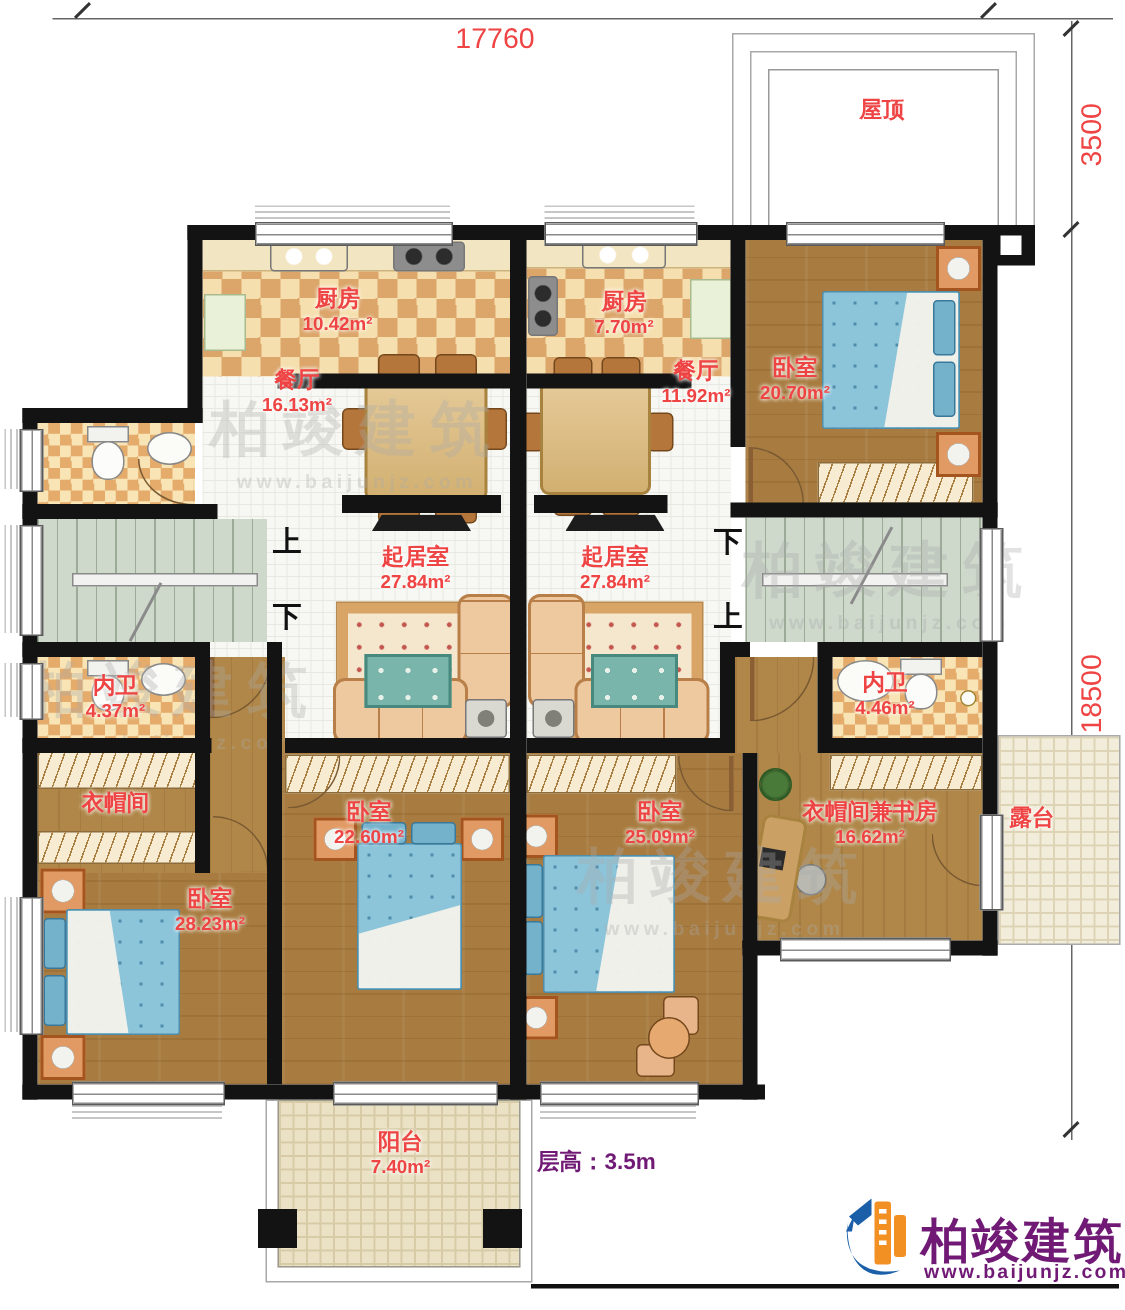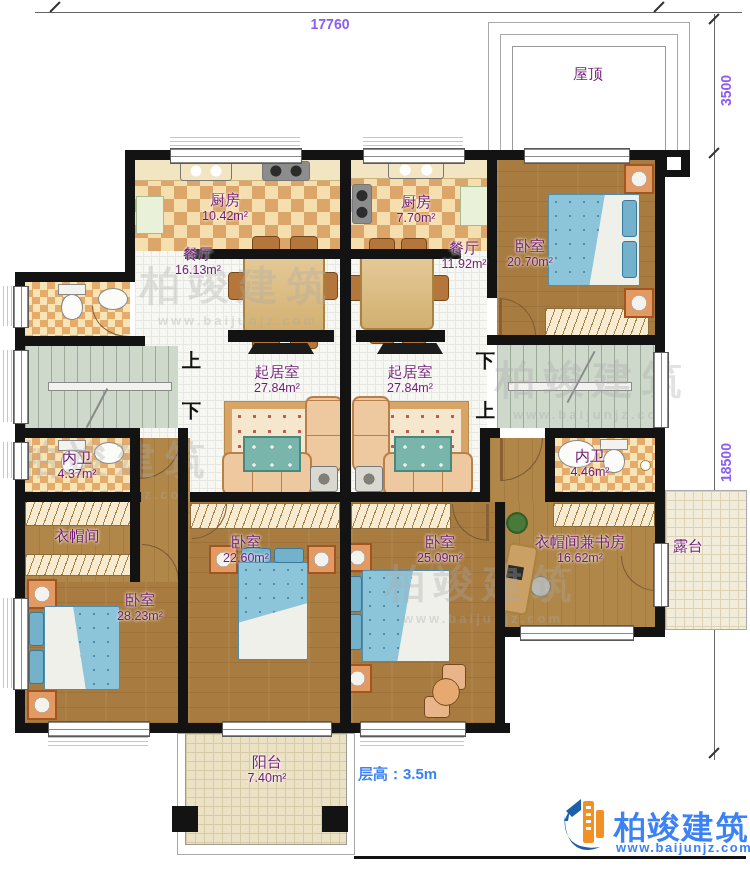--- a/index.html
+++ b/index.html
@@ -59,36 +59,36 @@
   .toiletB{position:absolute;z-index:3;background:#fcfcfa;border:1px solid #888;border-radius:50% 50% 45% 45%;}
   .sinkO{position:absolute;z-index:3;background:#fbfbf8;border:1px solid #888;border-radius:50%;}
   .metal{position:absolute;z-index:3;background:linear-gradient(135deg,#d8d8d8,#9f9f9f);border:1px solid #777;border-radius:3px;}
   .counter{position:absolute;z-index:2;background:#f2e5c2;border-bottom:1px solid #cdb27c;}
   .fridge{position:absolute;z-index:2;background:#e9f2d9;border:1px solid #a9bb8e;}
   .handrail{position:absolute;z-index:3;background:#f2f2f0;border:1px solid #8a8a8a;}
   .door{position:absolute;z-index:4;border:0 solid #7a5a33;background:transparent;}
   .leaf{position:absolute;z-index:4;background:#8a5f33;}
   .pillar{position:absolute;z-index:5;background:#131313;}
   
-  .rlabel{position:absolute;z-index:7;text-align:center;font-weight:normal;color:#701a75;line-height:1.12;
+  .rlabel{position:absolute;z-index:7;text-align:center;font-weight:bold;color:#ef4444;line-height:1.12;
         text-shadow:0 0 3px rgba(255,255,255,.9),0 0 3px rgba(255,255,255,.9);}
   .rlabel .nm{font-size:15px;display:block;}
   .rlabel .ar{font-size:12.5px;display:block;}
   .updown{position:absolute;z-index:7;font-size:19px;font-weight:bold;color:#111;}
-  .dimtxt{position:absolute;z-index:7;font-size:14px;font-weight:bold;color:#8b5cf6;}
+  .dimtxt{position:absolute;z-index:7;font-size:19px;font-weight:normal;color:#ef4444;}
   .dimv{writing-mode:vertical-rl;transform:rotate(180deg);}
   .dimline{position:absolute;background:#666;z-index:0;}
   .tick{position:absolute;width:14px;height:2px;background:#333;transform:rotate(-45deg);z-index:0;}
   .roofrect{position:absolute;border:1px solid #a8a8a8;background:#fff;z-index:0;}
   
   .wm{position:absolute;z-index:4;color:rgba(170,170,170,.34);font-weight:bold;pointer-events:none;white-space:nowrap;}
   .wm .b{font-size:40px;letter-spacing:9px;display:block;}
   .wm .s{font-size:13px;letter-spacing:3px;display:block;text-align:center;}
   
-  .ftxt{position:absolute;z-index:8;color:#3b82f6;}
+  .ftxt{position:absolute;z-index:8;color:#701a75;}
   .fline1{font-size:15px;font-weight:bold;}
   .ftitle{font-size:45px;font-weight:bold;letter-spacing:3px;}
   .fbrand{font-size:32px;font-weight:bold;letter-spacing:2px;}
   .fsite{font-size:13px;font-weight:bold;letter-spacing:1.5px;}
   .frule{position:absolute;z-index:8;background:#111;}
 </style>
 </head>
 <body>
 
 <div id="plan">

